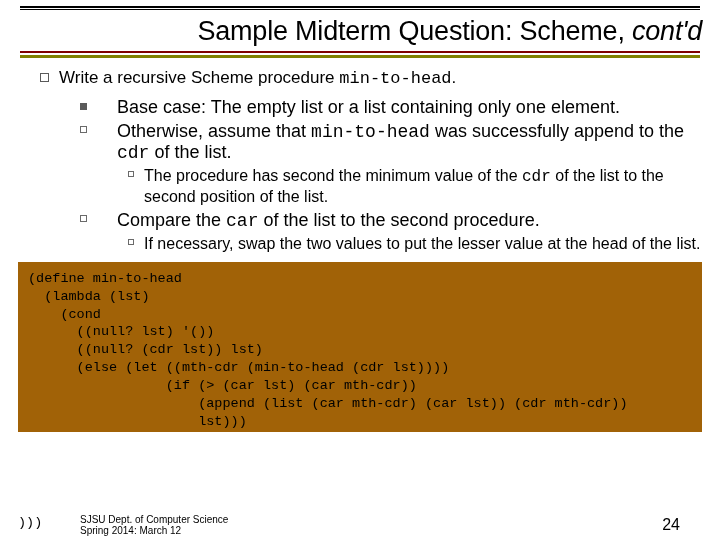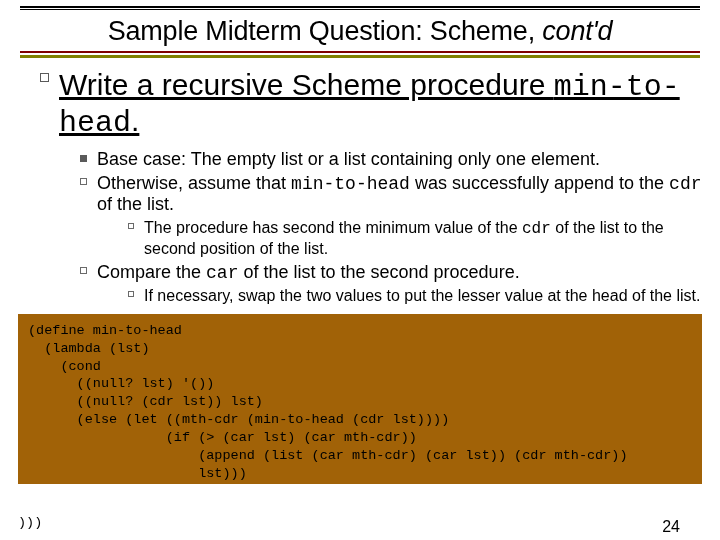--- a/index.html
+++ b/index.html
@@ -1,27 +1,27 @@
 <!DOCTYPE html>
 <html><head>
 <meta charset="utf-8">
 <style>
   * { margin: 0; padding: 0; box-sizing: border-box; }
   html, body { width: 720px; height: 540px; background: #fff; font-family: Arial, Helvetica, sans-serif; color: #000; }
   .slide { width: 720px; height: 540px; position: relative; padding: 0 18px 0 18px; }
   .top-rule { border-top: 2px solid #000; margin: 6px 2px 1px 2px; }
   .top-rule-thin { border-top: 1px solid #000; margin: 0 2px 6px 2px; }
-  h1.title { font-size: 27px; font-weight: 400; text-align: center; margin: 2px 0 2px 0; letter-spacing: -0.2px; }
+  h1.title { font-size: 27px; font-weight: 400; text-align: right; margin: 2px 0 2px 0; letter-spacing: -0.2px; }
   h1.title .em { font-style: italic; }
   .under1 { height: 2px; background: #800000; margin: 4px 2px 0 2px; }
   .under2 { height: 3px; background: #808000; margin: 2px 2px 10px 2px; }
   .lvl1 { margin-left: 22px; }
-  .lvl2 { margin-left: 62px; }
+  .lvl2 { margin-left: 62px; gap: 20px; }
   .lvl3 { margin-left: 110px; }
-  .intro { font-size: 30px; margin-bottom: 6px; text-decoration: underline; }
+  .intro { font-size: 17px; margin-bottom: 6px; }
   .row { display: flex; align-items: flex-start; margin-bottom: 3px; }
   .bul { flex: 0 0 auto; margin-right: 10px; }
   .sq { width: 9px; height: 9px; border: 1.5px solid #5a5a5a; margin-top: 5px; }
   .sq-s { width: 7px; height: 7px; border: 1.3px solid #6a6a6a; margin-top: 5px; }
   .sq-fill { width: 7px; height: 7px; background: #5a5a5a; margin-top: 6px; }
   .sq-xs { width: 6px; height: 6px; border: 1px solid #6a6a6a; margin-top: 5px; }
   .txt { font-size: 18px; }
   .txt-s { font-size: 16px; line-height: 1.25; }
   .mono { font-family: "Courier New", Courier, monospace; }
   .codebox { background: #a16207; margin: 8px 0 0 0; padding: 8px 10px 2px 10px; font-family: "Courier New", Courier, monospace; font-size: 13.5px; line-height: 1.32; white-space: pre; position: relative; }
@@ -88,17 +88,21 @@
       ((null? lst) '())
       ((null? (cdr lst)) lst)
       (else (let ((mth-cdr (min-to-head (cdr lst))))
                  (if (&gt; (car lst) (car mth-cdr))
                      (append (list (car mth-cdr) (car lst)) (cdr mth-cdr))
                      lst)))</div>
 
   <div class="dangling">)))</div>
 
   <div class="footer">
+    <div class="left">
+      <div>SJSU Dept. of Computer Science</div>
+      <div>Spring 2014: March 12</div>
+    </div>
     <div class="mid">
     </div>
     <div class="pg">24</div>
   </div>
 </div>
 
 </body></html>

